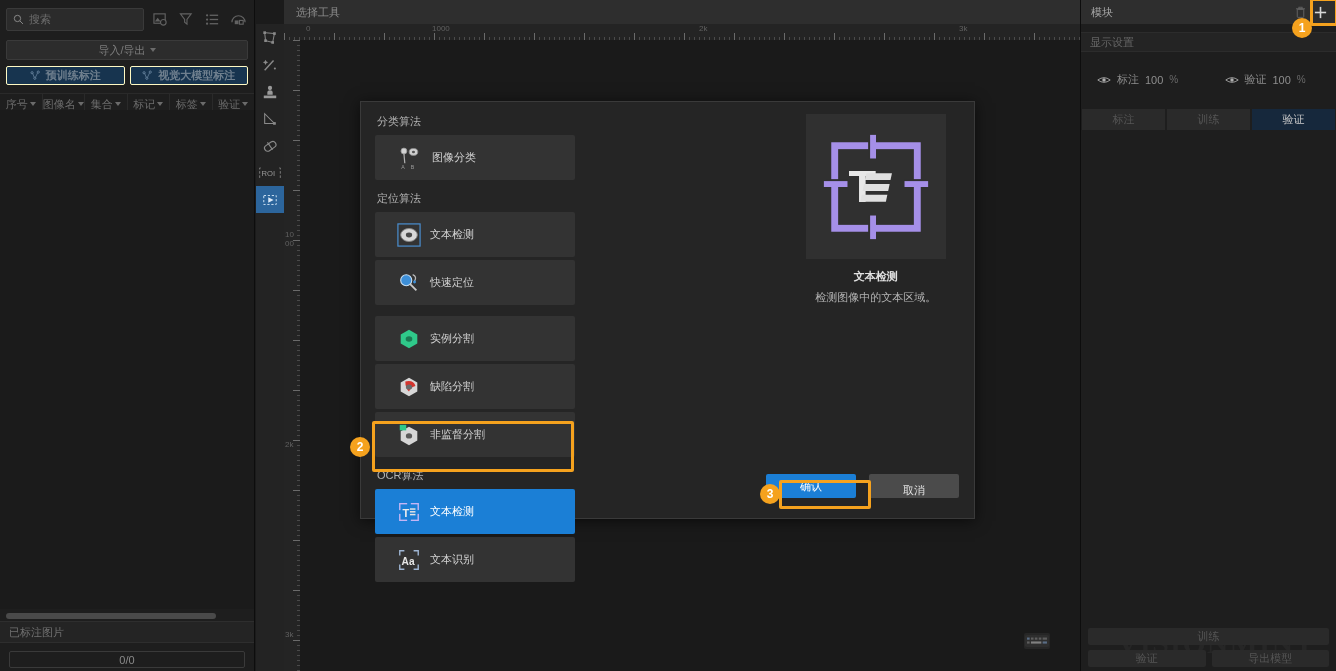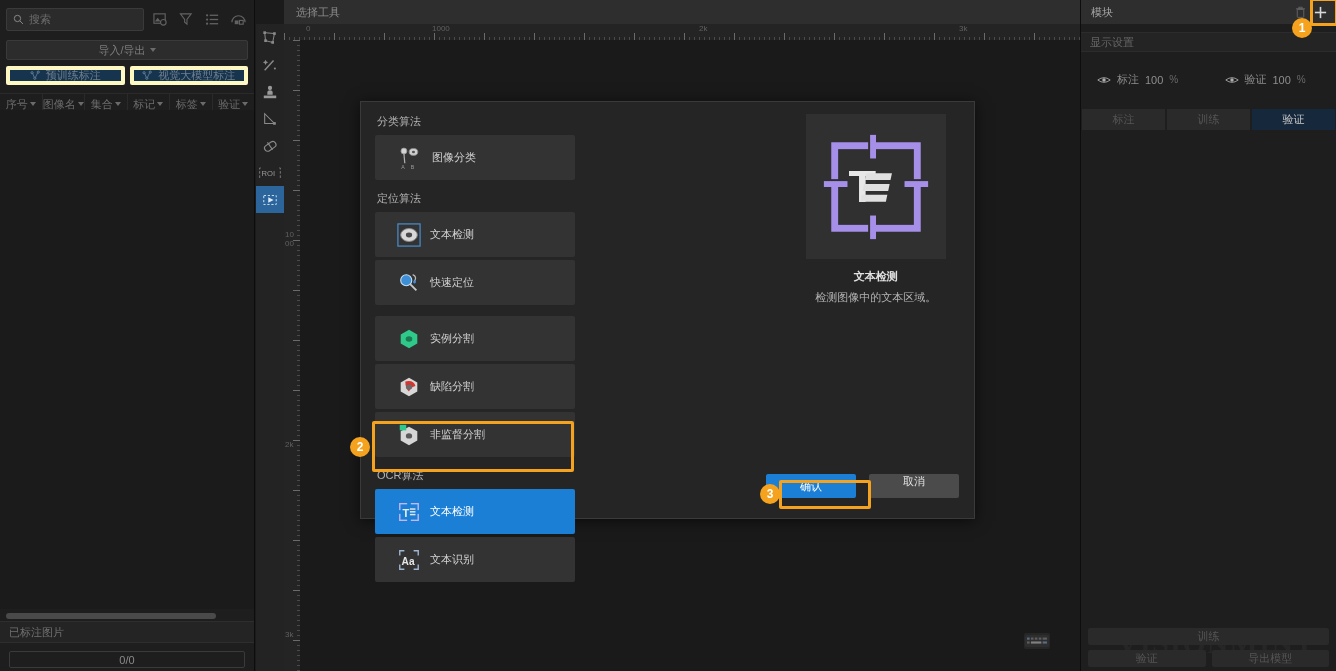--- a/index.html
+++ b/index.html
@@ -24,23 +24,23 @@
   .l-search .ph { color:#6e6e6e; font-size:11px; }
   .iconbtn { width:20px; height:20px; display:flex; align-items:center; justify-content:center;
              opacity:.55; }
   .l-import {
     margin:2px 6px 0 6px; height:20px; background:#2c2c2c; border:1px solid #3a3a3a;
     border-radius:2px; display:flex; align-items:center; justify-content:center;
     color:#7c7c7c; font-size:11px; gap:4px;
   }
   .l-btnrow { display:flex; gap:5px; padding:6px 6px 0 6px; }
   .l-bluebtn {
-    flex:1; height:19px; background:#17344f; border:4px solid #fef9c3; border-radius:2px;
+    flex:1; height:19px; background:#17344f; border:1px solid #fef9c3; border-radius:2px;
     display:flex; align-items:center; justify-content:center; gap:5px;
-    color:#6f7f8e; font-size:11px;
+    color:#6f7f8e; font-size:11px;font-weight:bold;
   }
   .l-cols {
     display:flex; margin-top:8px; height:22px; align-items:stretch;
     border-top:1px solid #2a2a2a; border-bottom:1px solid #2a2a2a; background:#1e1e1e;
   }
   .l-col {
     flex:1; display:flex; align-items:center; justify-content:center; gap:2px;
     color:#6b6b6b; font-size:11px; border-right:1px solid #2a2a2a;
   }
   .l-col:last-child { border-right:none; }
@@ -166,21 +166,21 @@
   .d-pdesc { text-align:center; color:#b4b4b4; font-size:11px; margin-top:6px; }
   .d-footer {
     position:absolute; right:15px; bottom:20px; display:flex; gap:13px; align-items:center;
   }
   .d-ok {
     width:90px; height:24px; background:#1b7fd6; color:#fff; font-size:11px;
     display:flex; align-items:center; justify-content:center; border-radius:2px;
   }
   .d-cancel {
     width:90px; height:24px; background:#4b4b4b; color:#e0e0e0; font-size:11px;
-    display:flex; align-items:flex-start; justify-content:center; border-radius:2px;
+    display:flex; align-items:flex-end; justify-content:center; border-radius:2px;
   }
   
   .hl { position:absolute; border:3px solid #f5a21e; border-radius:2px; pointer-events:none; }
   .badge {
     position:absolute; width:20px; height:20px; border-radius:50%;
     background:#f5a21e; color:#fff; font-size:12px; font-weight:bold;
     display:flex; align-items:center; justify-content:center;
     font-family:"Liberation Sans",sans-serif; z-index:60;
   }
 </style>

